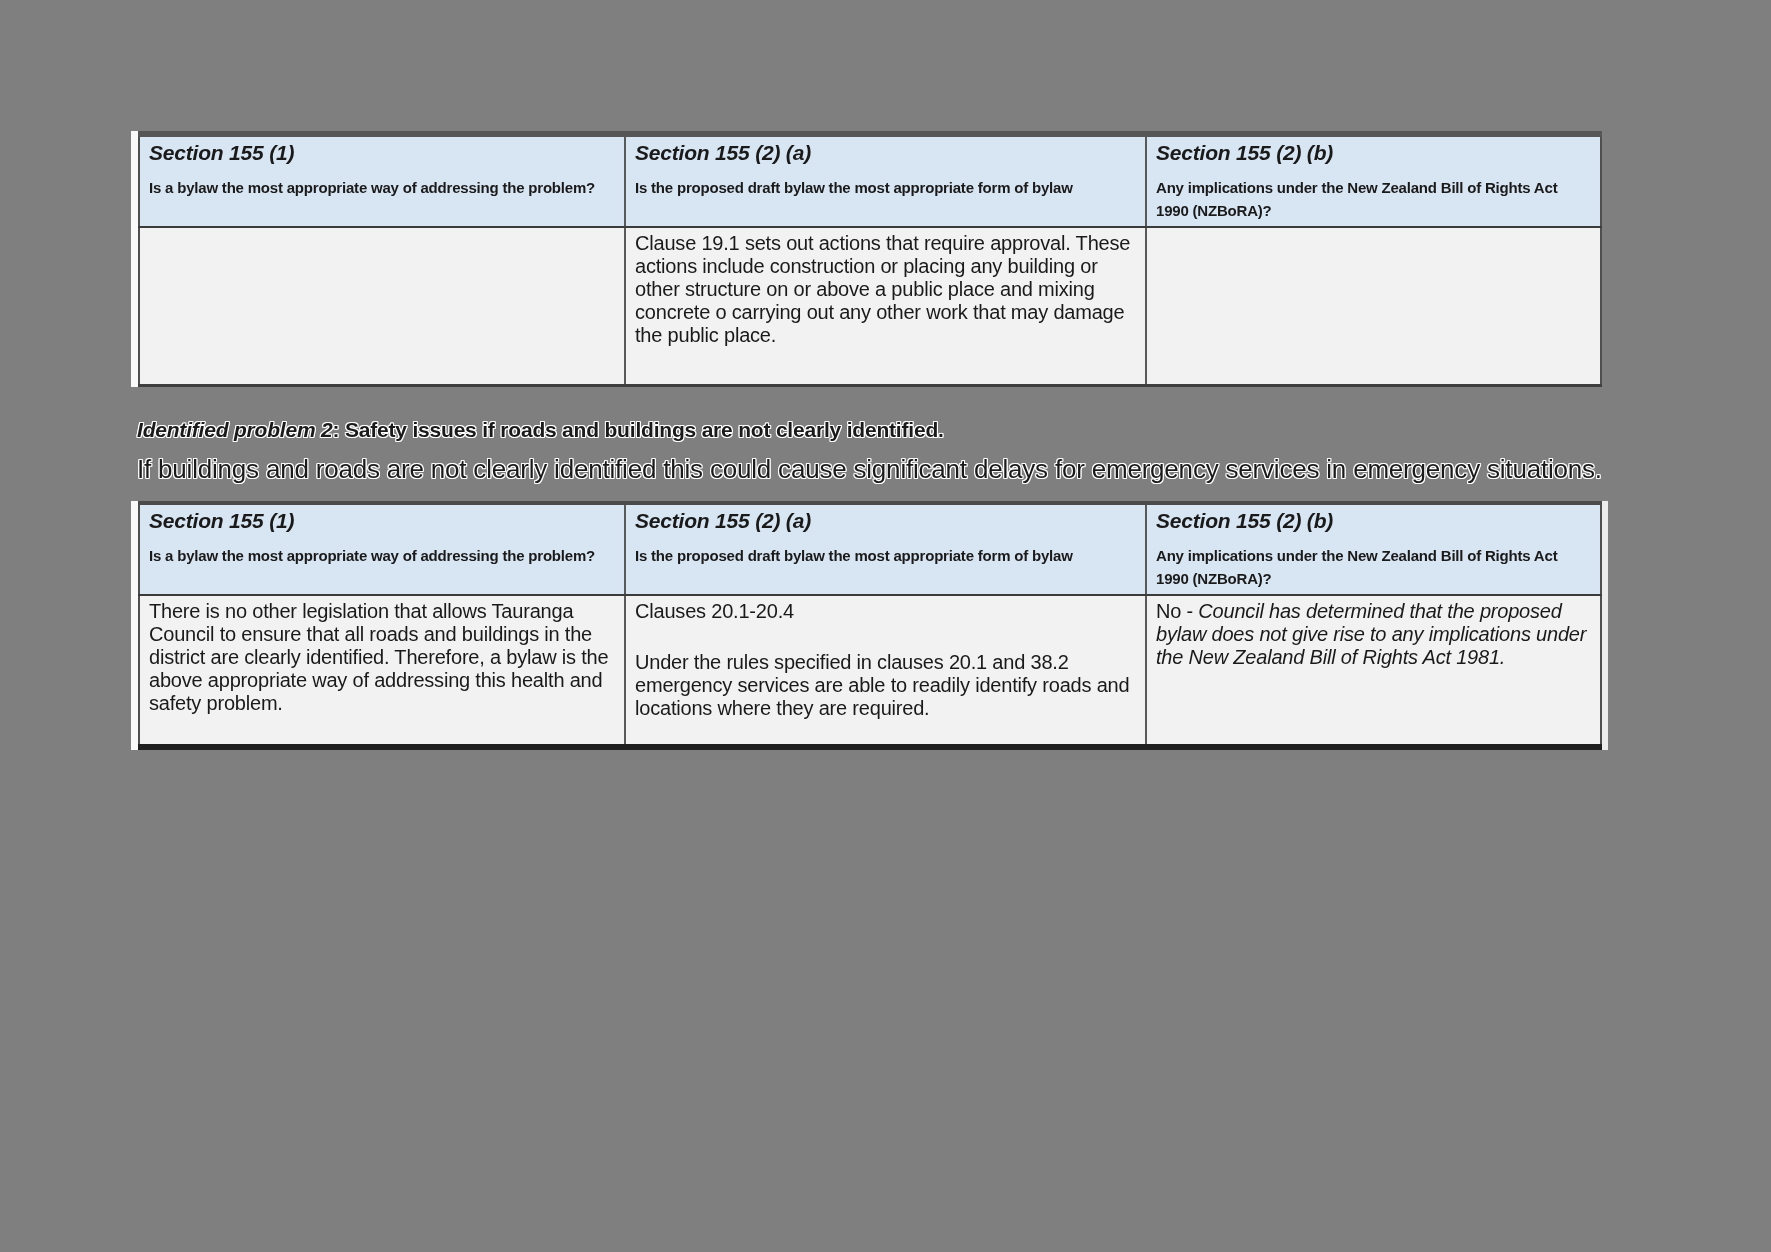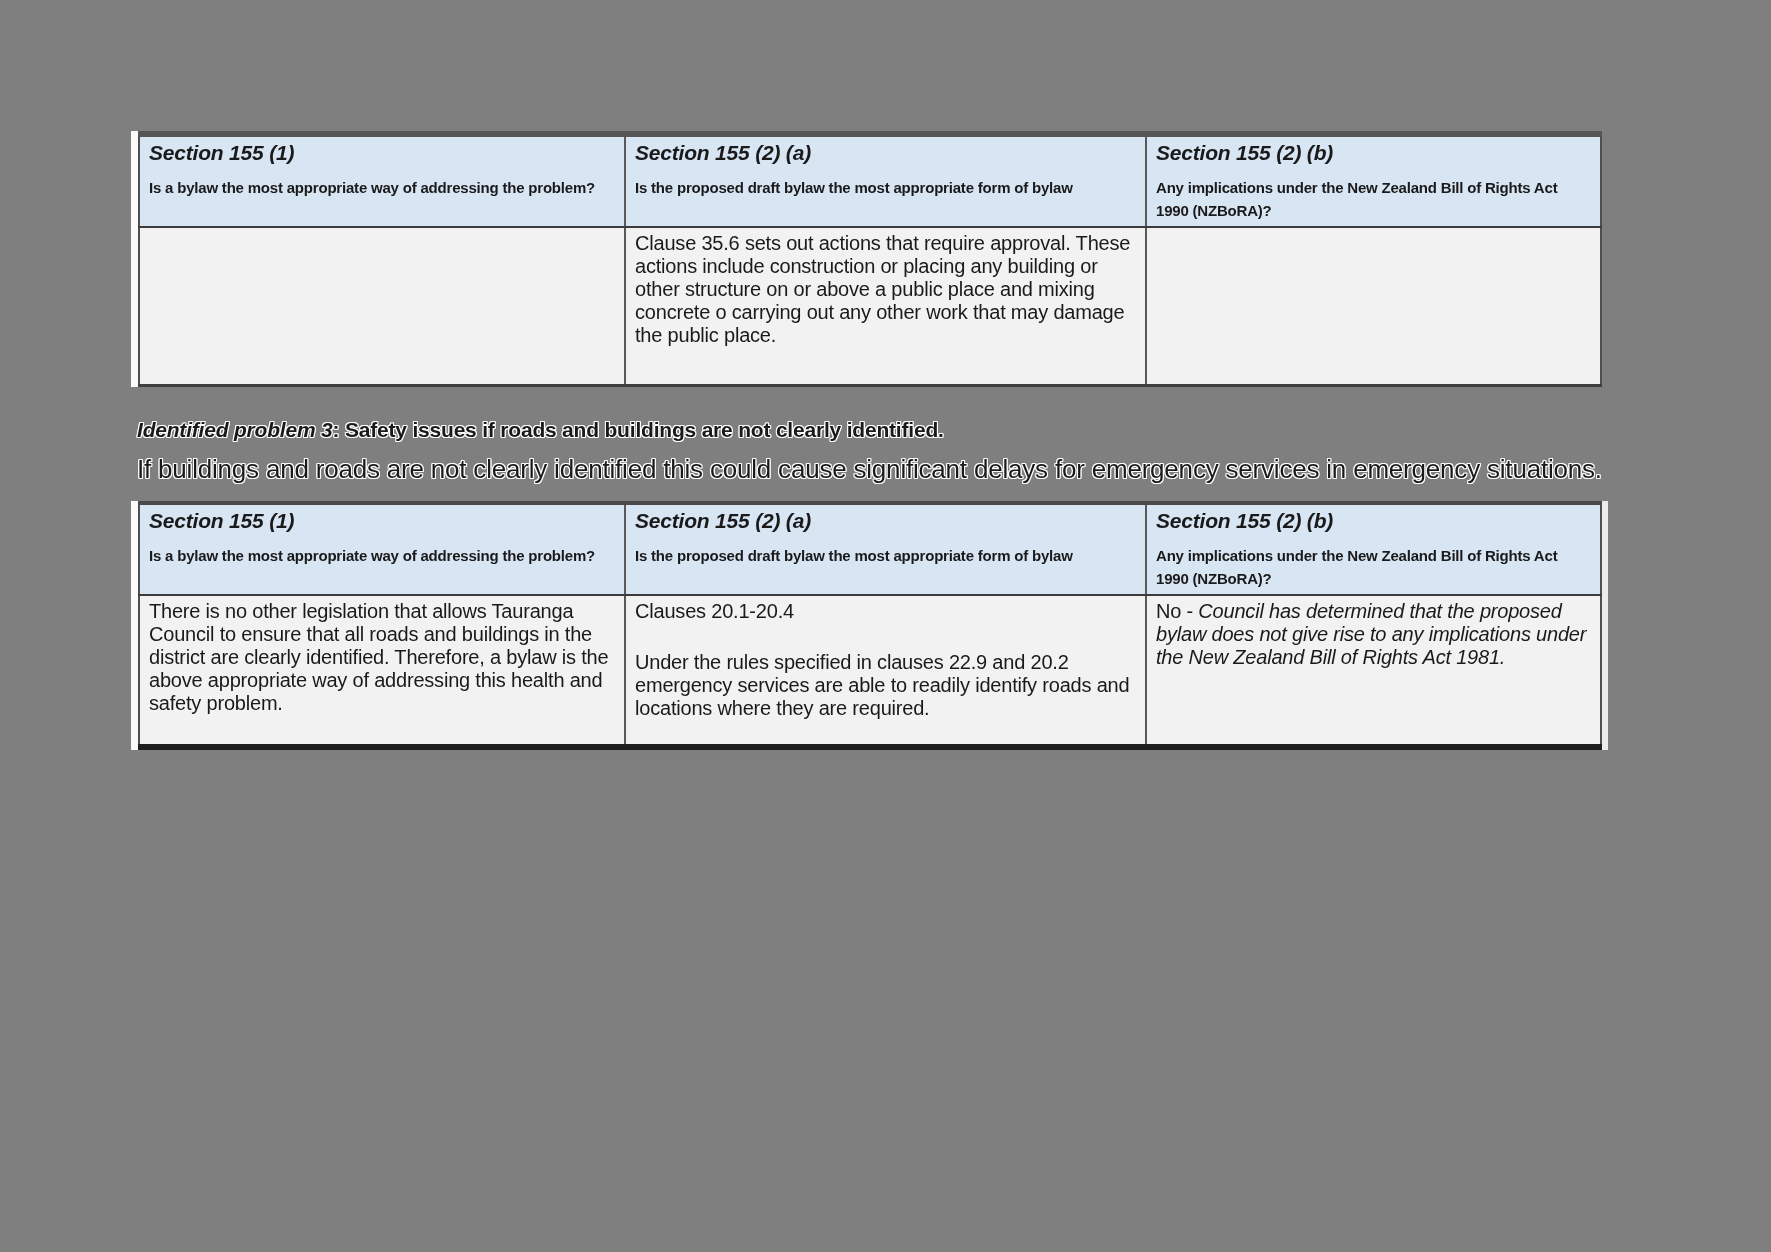--- a/index.html
+++ b/index.html
@@ -92,32 +92,32 @@
             <p class="q">Any implications under the New Zealand Bill of Rights Act 1990 (NZBoRA)?</p>
           </th>
         </tr>
       </thead>
       <tbody>
         <tr>
           <td>
             <p></p>
           </td>
           <td>
-            <p>Clause 35.6 sets out actions that require approval. These actions include construction or placing any building or other structure on or above a public place and mixing concrete o carrying out any other work that may damage the public place.</p>
+            <p>Clause 19.1 sets out actions that require approval. These actions include construction or placing any building or other structure on or above a public place and mixing concrete o carrying out any other work that may damage the public place.</p>
           </td>
           <td>
             <p></p>
           </td>
         </tr>
       </tbody>
     </table>
   </div>
 
   <div class="halo heading">
-    <span class="it">Identified problem 3</span><span>: Safety issues if roads and buildings are not clearly identified.</span>
+    <span class="it">Identified problem 2</span><span>: Safety issues if roads and buildings are not clearly identified.</span>
   </div>
   <div class="halo intro">If buildings and roads are not clearly identified this could cause significant delays for emergency services in emergency situations.</div>
 
   <div class="tbl-wrap t2">
     <table>
       <colgroup>
           <col class="c1">
           <col class="c2">
           <col class="c3">
         </colgroup>
@@ -137,21 +137,21 @@
           </th>
         </tr>
       </thead>
       <tbody>
         <tr>
           <td>
             <p>There is no other legislation that allows Tauranga Council to ensure that all roads and buildings in the district are clearly identified. Therefore, a bylaw is the above appropriate way of addressing this health and safety problem.</p>
           </td>
           <td>
             <p>Clauses 20.1-20.4</p>
-            <p class="para2">Under the rules specified in clauses 22.9 and 20.2 emergency services are able to readily identify roads and locations where they are required.</p>
+            <p class="para2">Under the rules specified in clauses 20.1 and 38.2 emergency services are able to readily identify roads and locations where they are required.</p>
           </td>
           <td>
             <p><span>No - </span><span class="cell-italic">Council has determined that the proposed bylaw does not give rise to any implications under the New Zealand Bill of Rights Act 1981.</span></p>
           </td>
         </tr>
       </tbody>
     </table>
   </div>
 
 </div>

